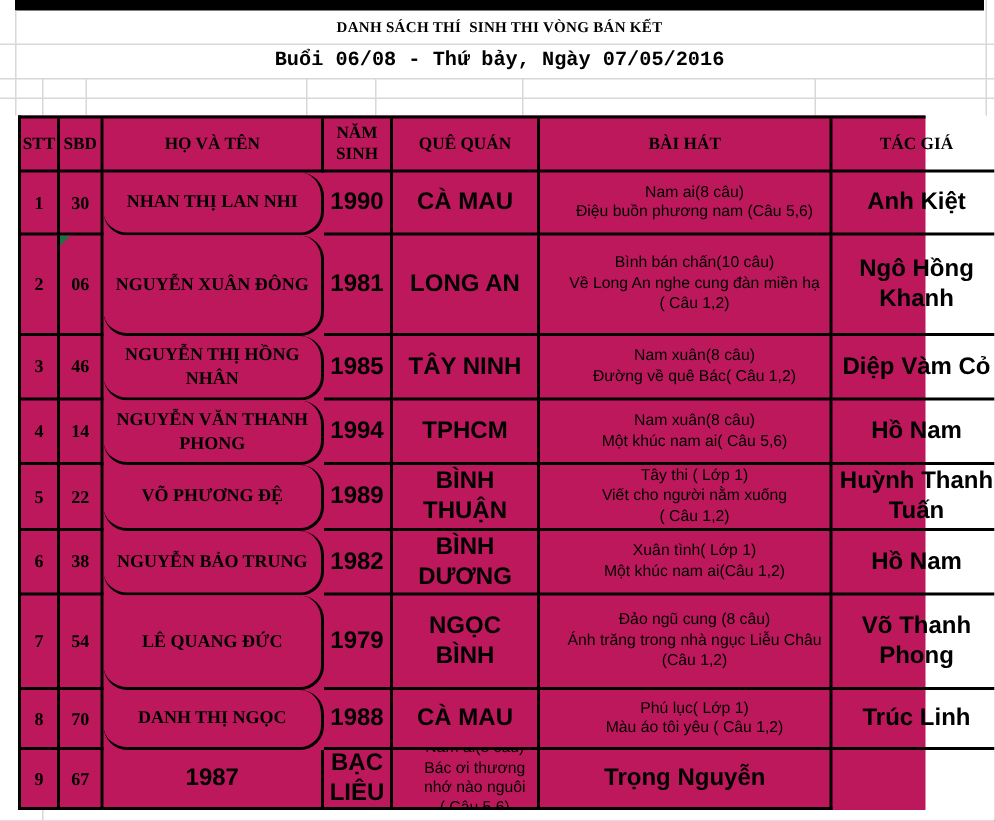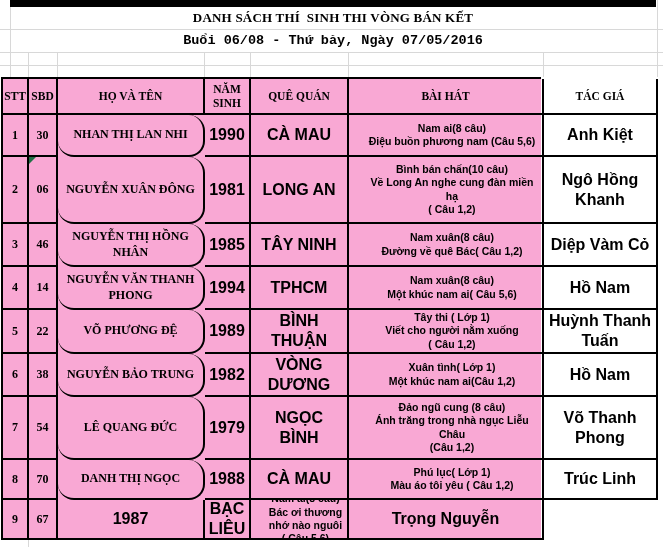--- a/index.html
+++ b/index.html
@@ -6,35 +6,35 @@
   #screen{
     position:relative;width:663px;height:547px;overflow:hidden;background:#ffffff;
     font-family:"Liberation Sans","DejaVu Sans",sans-serif;color:#000;
   }
   
   .topbar{position:absolute;left:10px;top:0;width:646px;height:7px;background:#000;}
   .title-row{
     position:absolute;left:10px;top:7px;width:646px;height:22px;
     display:flex;align-items:center;justify-content:center;
     font-family:"Liberation Serif","DejaVu Serif",serif;
-    font-weight:bold;font-size:13px;white-space:pre;letter-spacing:.2px;
+    font-weight:bold;font-size:10px;white-space:pre;letter-spacing:.2px;
   }
   .subtitle-row{
     position:absolute;left:10px;top:29px;width:646px;height:23px;
     display:flex;align-items:center;justify-content:center;
     font-family:Liberation Mono, monospace;
     font-weight:bold;font-size:13.5px;white-space:pre;
   }
   .gl-h{position:absolute;height:1px;background:#d8d8d8;}
   .gl-v{position:absolute;width:1px;background:#d8d8d8;}
   
   .table{
-    position:absolute;left:1px;top:77px;width:540px;
+    position:absolute;left:12px;top:77px;width:605px;
     border-top:2px solid #000;border-left:2px solid #000;
-    box-sizing:border-box;background:#f9a8d4;
+    box-sizing:border-box;background:#be185d;
   }
   .tr{display:grid;grid-template-columns:26px 29px 147px 46px 98px 195px 114px;}
   .td{
     position:relative;box-sizing:border-box;
     border-right:2px solid #000;border-bottom:2px solid #000;
     display:flex;align-items:center;justify-content:center;
     text-align:center;overflow:hidden;padding:1px 3px;
   }
   .tr.header{height:36px;}
   .tr.header .td{
@@ -43,21 +43,21 @@
   }
   .c-stt,.c-sbd{
     font-family:"Liberation Serif","DejaVu Serif",serif;
     font-weight:bold;font-size:12px;
   }
   .c-name{
     font-family:"Liberation Serif","DejaVu Serif",serif;
     font-weight:bold;font-size:12px;line-height:1.3;border-radius:16px;
   }
   .c-year,.c-que,.c-tacgia{font-weight:bold;font-size:16px;line-height:1.25;}
-  .c-song{font-weight:bold;font-size:10.5px;line-height:1.28;white-space:pre-line;padding-left:16px;}
+  .c-song{font-weight:normal;font-size:10.5px;line-height:1.28;white-space:pre-line;padding-left:16px;}
   .tri{
     position:absolute;top:0;left:0;width:0;height:0;
     border-top:7px solid #1f7145;border-right:7px solid transparent;
   }
 </style>
 </head>
 <body>
 
 <div id="screen">
 
@@ -140,21 +140,21 @@
       <div class="td c-song">Tây thi ( Lớp 1)
 Viết cho người nằm xuống
 ( Câu 1,2)</div>
       <div class="td c-tacgia">Huỳnh Thanh Tuấn</div>
     </div>
         <div class="tr" style="height: 43px;">
       <div class="td c-stt">6</div>
       <div class="td c-sbd">38</div>
       <div class="td c-name">NGUYỄN BẢO TRUNG</div>
       <div class="td c-year">1982</div>
-      <div class="td c-que">VÒNG DƯƠNG</div>
+      <div class="td c-que">BÌNH DƯƠNG</div>
       <div class="td c-song">Xuân tình( Lớp 1)
 Một khúc nam ai(Câu 1,2)</div>
       <div class="td c-tacgia">Hồ Nam</div>
     </div>
         <div class="tr" style="height: 63px;">
       <div class="td c-stt">7</div>
       <div class="td c-sbd">54</div>
       <div class="td c-name">LÊ QUANG ĐỨC</div>
       <div class="td c-year">1979</div>
       <div class="td c-que">NGỌC BÌNH</div>

